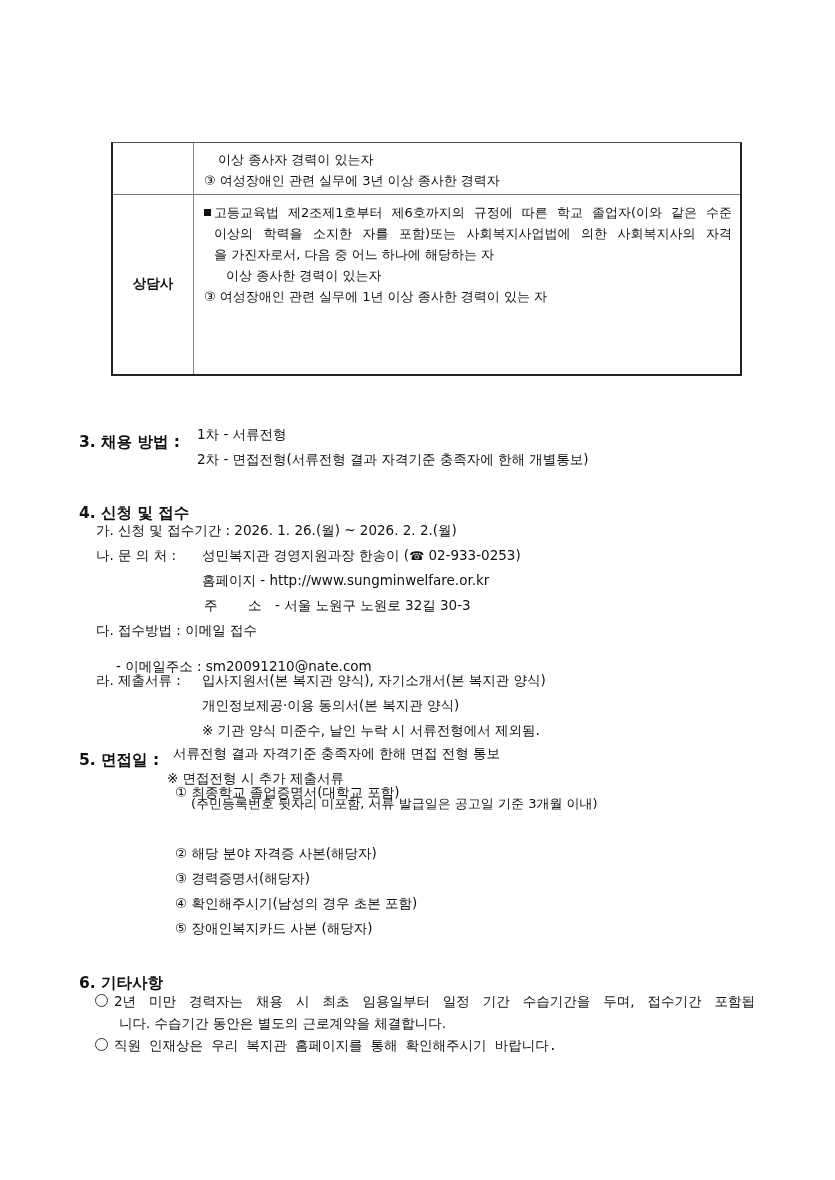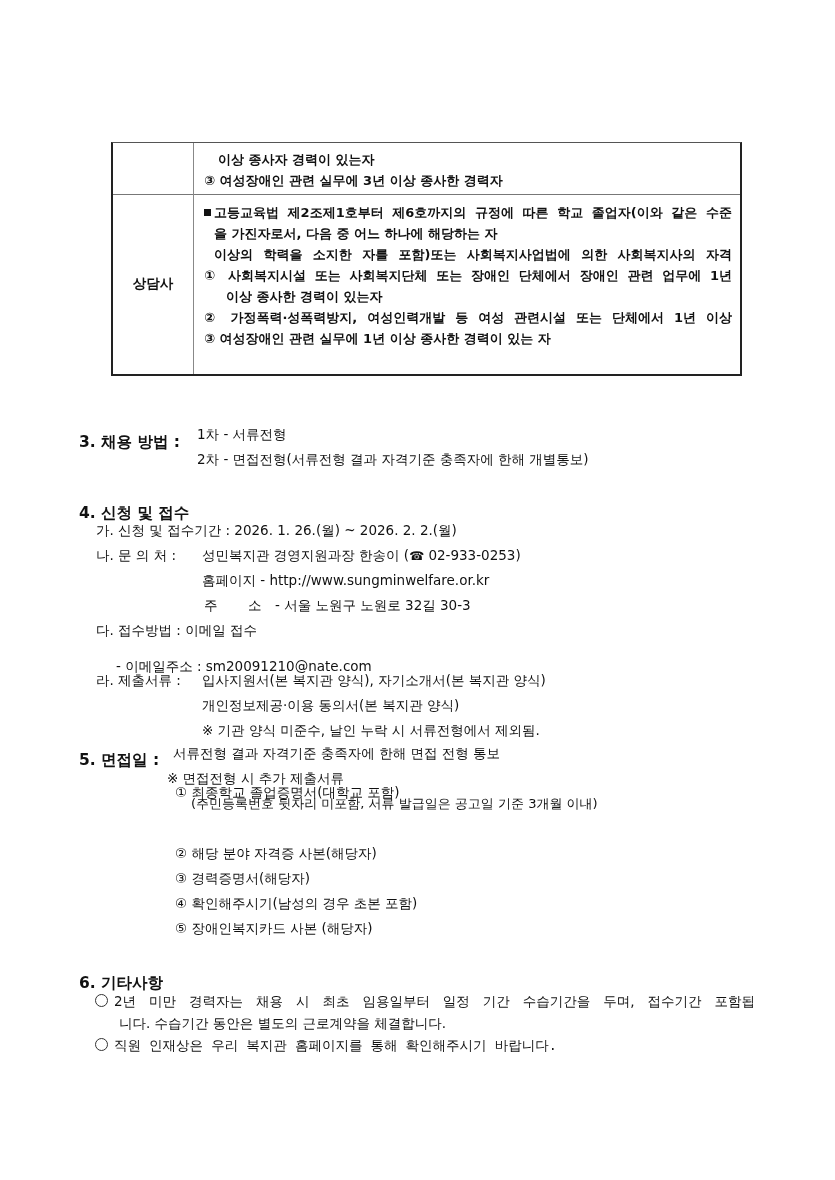--- a/index.html
+++ b/index.html
@@ -54,21 +54,21 @@
     .qual-content {
       position: absolute;
       left: 81px;
       right: 0;
       top: 0;
       bottom: 0;
       padding: 6px 8px 0 10px;
       font-size: 13px;
       line-height: 21px;
     }
-    .qual-content .line { white-space: nowrap; font-weight: bold; }
+    .qual-content .line { white-space: nowrap; }
     .qual-content .indent1 { padding-left: 16px; }
     .qual-content .justify {
       text-align: justify;
       text-align-last: justify;
       white-space: normal;
     }
     .bullet-sq {
       display: inline-block;
       width: 7px;
       height: 7px;
@@ -116,25 +116,23 @@
     <div class="qual-label"></div>
     <div class="qual-content">
       <div class="line" style="padding-left:14px">이상 종사자 경력이 있는자</div>
       <div class="line">③ 여성장애인 관련 실무에 3년 이상 종사한 경력자</div>
     </div>
   </div>
   <div class="qual-row r2">
     <div class="qual-label">상담사</div>
     <div class="qual-content" style="padding-top:8px">
       <div class="line justify"><span class="bullet-sq"></span><span>고등교육법 제2조제1호부터 제6호까지의 규정에 따른 학교 졸업자(이와 같은 수준</span></div>
+      <div class="line indent1 justify" style="padding-left:10px">이상의 학력을 소지한 자를 포함)또는 사회복지사업법에 의한 사회복지사의 자격</div>
       <div class="line" style="padding-left:10px">을 가진자로서, 다음 중 어느 하나에 해당하는 자</div>
-      <div class="line indent1 justify" style="padding-left:10px">이상의 학력을 소지한 자를 포함)또는 사회복지사업법에 의한 사회복지사의 자격</div>
-      <div class="line justify">① 사회복지시설 또는 사회복지단체 또는 장애인 단체에서 장애인 관련 업무에 1년</div>
       <div class="line" style="padding-left:22px">이상 종사한 경력이 있는자</div>
-      <div class="line justify">② 가정폭력·성폭력방지, 여성인력개발 등 여성 관련시설 또는 단체에서 1년 이상</div>
       <div class="line">③ 여성장애인 관련 실무에 1년 이상 종사한 경력이 있는 자</div>
     </div>
   </div>
 </div>
 
 <div class="abs section-title" style="left:79px; top:425px;">3. 채용 방법 :</div>
 <div class="abs body-text" style="left:197px; top:426px;">1차 - 서류전형</div>
 <div class="abs body-text" style="left:197px; top:451px;">2차 - 면접전형(서류전형 결과 자격기준 충족자에 한해 개별통보)</div>
 
 <div class="abs section-title" style="left:79px; top:496px;">4. 신청 및 접수</div>

